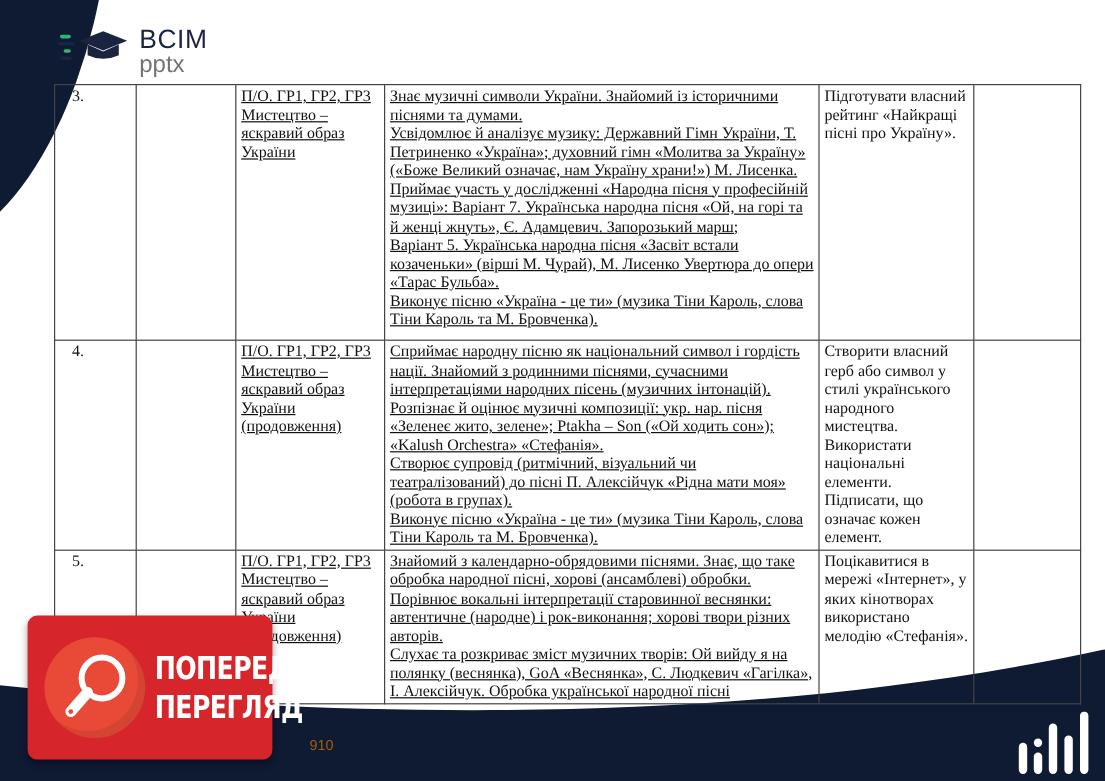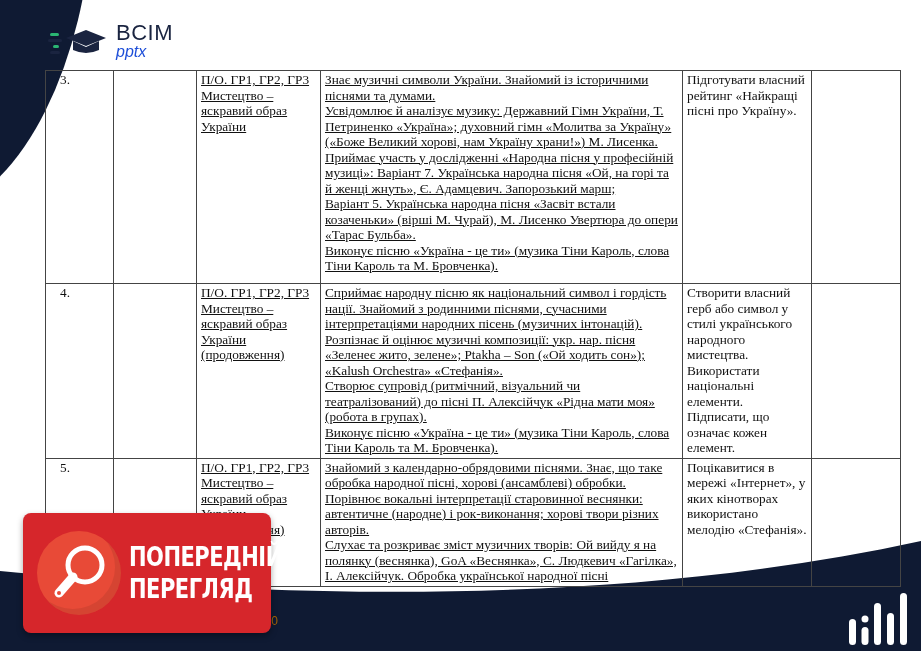--- a/index.html
+++ b/index.html
@@ -1,35 +1,35 @@
 <!DOCTYPE html>
 <html><head>
 <meta charset="utf-8">
 <style>
   html, body { margin:0; padding:0; }
   body { width:921px; height:651px; position:relative; overflow:hidden; background:#ffffff; font-family:"Liberation Serif", serif; }
   .corner-tl { position:absolute; left:-60px; top:-40px; width:130px; height:260px; background:#0f1a33; border-radius:0 0 100% 0 / 0 0 100% 0; transform:rotate(8deg); }
   .footer-wave { position:absolute; left:0; bottom:0; width:921px; height:110px; }
-  .logo { position:absolute; left:48px; top:22px; display:flex; align-items:center; gap:6px; }
+  .logo { position:absolute; left:48px; top:22px; display:flex; gap:6px; }
   .logo-text { display:flex; flex-direction:column; line-height:1; font-family:"Liberation Sans", sans-serif; color:#1a2440; }
   .logo-main { font-size:22px; letter-spacing:0.5px; }
-  .logo-sub { font-size:16px; color:#1d4ed8;font-style:italic; }
+  .logo-sub { font-size:20px; color:#737373; }
   table.plan { position:absolute; left:45px; top:70px; border-collapse:collapse; font-size:13.3px; line-height:15.5px; color:#111; }
   table.plan td { border:1px solid #444; vertical-align:top; padding:1px 4px 2px 4px; }
   .c1 { width:49px; padding-left:14px !important; }
   .c2 { width:74px; }
   .c3 { width:115px; }
   .c4 { width:353px; }
   .c5 { width:120px; }
   .c6 { width:80px; }
   tr.r3 td { height:209px; }
   tr.r4 td { height:164px; }
   tr.r5 td { height:118px; }
   .para { display:block;text-decoration:underline; }
-  .preview-badge { position:absolute; left:23px; top:513px; width:248px; height:120px; background:#d6262b; border-radius:8px; box-shadow:0 3px 6px rgba(0,0,0,0.35); display:flex; align-items:center; }
+  .preview-badge { position:absolute; left:23px; top:513px; width:204px; height:120px; background:#d6262b; border-radius:8px; box-shadow:0 3px 6px rgba(0,0,0,0.35); display:flex; align-items:center; }
   .badge-circle { width:84px; height:84px; border-radius:50%; background:#e84a37; margin-left:14px; position:relative; flex-shrink:0; box-shadow:inset -6px -6px 0 rgba(0,0,0,0.08); }
   .badge-text { font-family:"DejaVu Sans", sans-serif; font-weight:bold; color:#ffffff; font-size:21px; line-height:26px; margin-left:8px; letter-spacing:-0.5px; transform:scaleY(1.25); }
   .page-num { position:absolute; left:258px; top:614px; color:#a16207; font-family:"Liberation Sans", sans-serif; font-size:12px; }
   .brand-mark { position:absolute; right:10px; bottom:6px; }
 </style>
 </head>
 <body>
 
 <div class="corner-tl"></div>
 
@@ -58,21 +58,21 @@
     <td class="c1">3.</td>
     <td class="c2"></td>
     <td class="c3">
       <span class="para">П/О. ГР1, ГР2, ГР3</span>
       <span class="para">Мистецтво –</span>
       <span class="para">яскравий образ</span>
       <span class="para">України</span>
     </td>
     <td class="c4">
       <span class="para">Знає музичні символи України. Знайомий із історичними піснями та думами.</span>
-      <span class="para">Усвідомлює й аналізує музику: Державний Гімн України, Т. Петриненко «Україна»; духовний гімн «Молитва за Україну» («Боже Великий хорові, нам Україну храни!») М. Лисенка.</span>
+      <span class="para">Усвідомлює й аналізує музику: Державний Гімн України, Т. Петриненко «Україна»; духовний гімн «Молитва за Україну» («Боже Великий означає, нам Україну храни!») М. Лисенка.</span>
       <span class="para">Приймає участь у дослідженні «Народна пісня у професійній музиці»: Варіант 7. Українська народна пісня «Ой, на горі та й женці жнуть», Є. Адамцевич. Запорозький марш;</span>
       <span class="para">Варіант 5. Українська народна пісня «Засвіт встали козаченьки» (вірші М. Чурай), М. Лисенко Увертюра до опери «Тарас Бульба».</span>
       <span class="para">Виконує пісню «Україна - це ти» (музика Тіни Кароль, слова Тіни Кароль та М. Бровченка).</span>
     </td>
     <td class="c5">Підготувати власний рейтинг «Найкращі пісні про Україну».</td>
     <td class="c6"></td>
   </tr>
   <tr class="r4">
     <td class="c1">4.</td>
     <td class="c2"></td>

